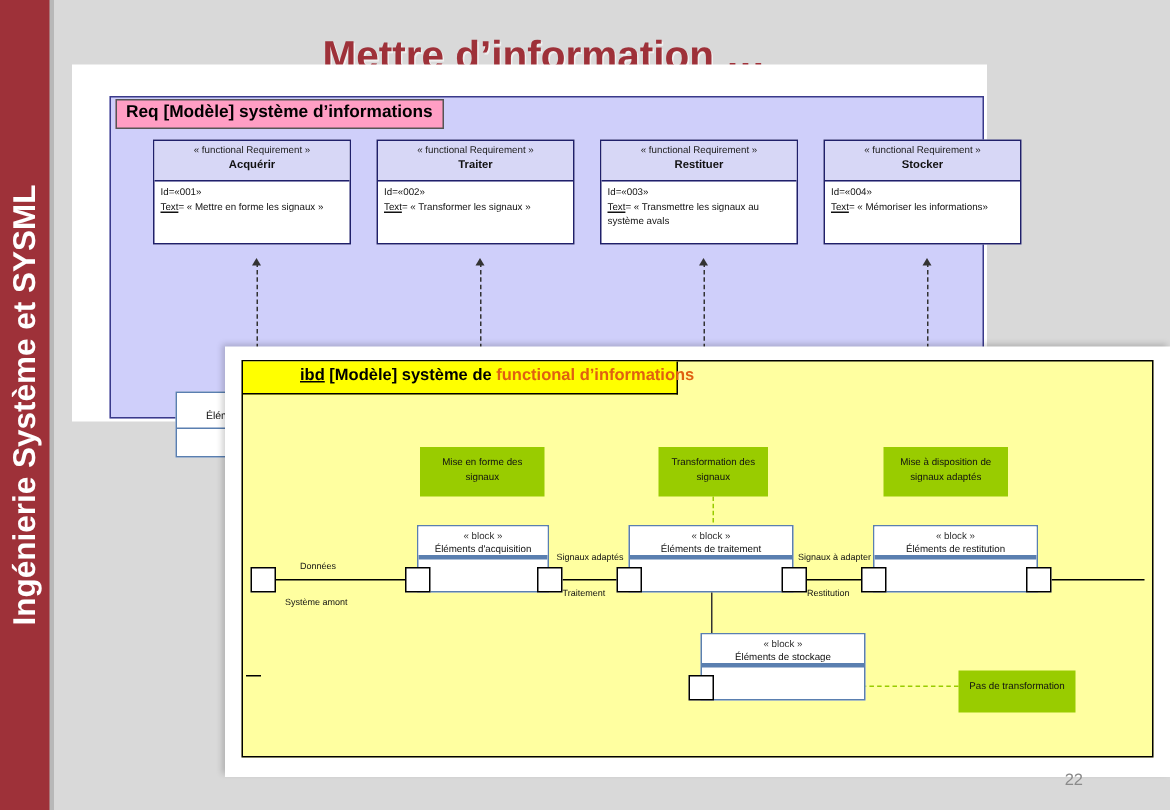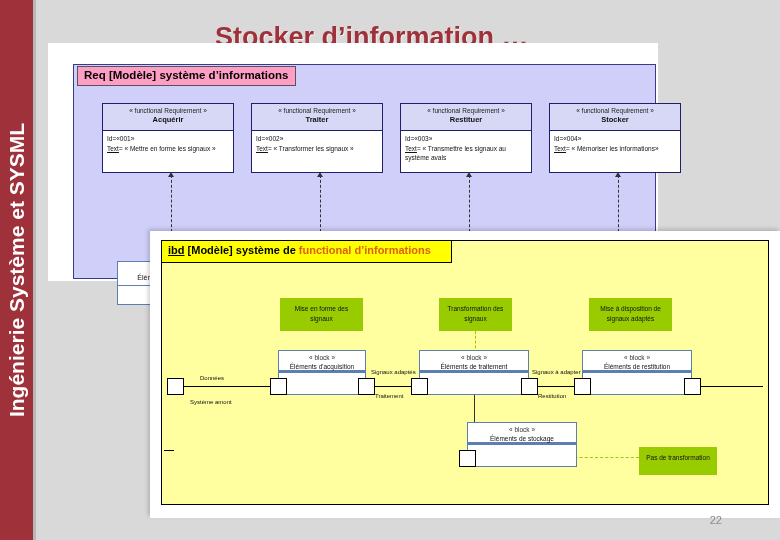--- a/index.html
+++ b/index.html
@@ -68,21 +68,21 @@
     padding:2px 7px 0 6px;
     white-space:nowrap;
     z-index:5;
   }
 
   .req-box {
     position:absolute;
     width:132px; height:70px;
     background:#ffffff;
     border:1px solid #20206a;
-    top:38px;
+    top:28px;
   }
   .req-box .hdr {
     background:#d7d7f6;
     height:27px;
     border-bottom:1px solid #20206a;
     text-align:center;
     padding-top:2px;
   }
   .req-box .stereo { font-size:6.5px; color:#222; display:block; line-height:9px; }
   .req-box .rname  { font-size:7.5px; font-weight:bold; color:#111; display:block; line-height:10px;}
@@ -147,21 +147,21 @@
     background:#ffff00;
     border-right:1px solid #000;
     border-bottom:1px solid #000;
     font-size:11px; font-weight:bold;
     color:#000;
     padding:3px 0 0 6px;
     white-space:nowrap;
     z-index:4;
   }
   #ibd-tab .hl { color:#e06010; }
-  #ibd-tab .ul { text-decoration:underline; }
+  #ibd-tab .ul { text-decoration:underline;margin-left:32px; }
 
   .green-box {
     position:absolute;
     background:#99cc00;
     color:#111;
     font-size:6.5px;
     text-align:center;
     padding:6px 4px;
     line-height:10px;
     border:0;
@@ -215,21 +215,21 @@
     color:#8a8a8a;
   }
 </style>
 </head>
 <body>
 
 <div id="sidebar">
   <div class="vtext">Ingénierie Système et SYSML</div>
 </div>
 
-<div id="slide-title">Stocker d’information …</div>
+<div id="slide-title">Mettre d’information …</div>
 
 <div id="req-diagram">
 
   <div id="req-frame">
 
     <div id="req-tab">Req [Modèle] système d’informations</div>
 
     <div class="req-box" style="left:28px;">
       <div class="hdr">
         <span class="stereo">« functional Requirement »</span>

